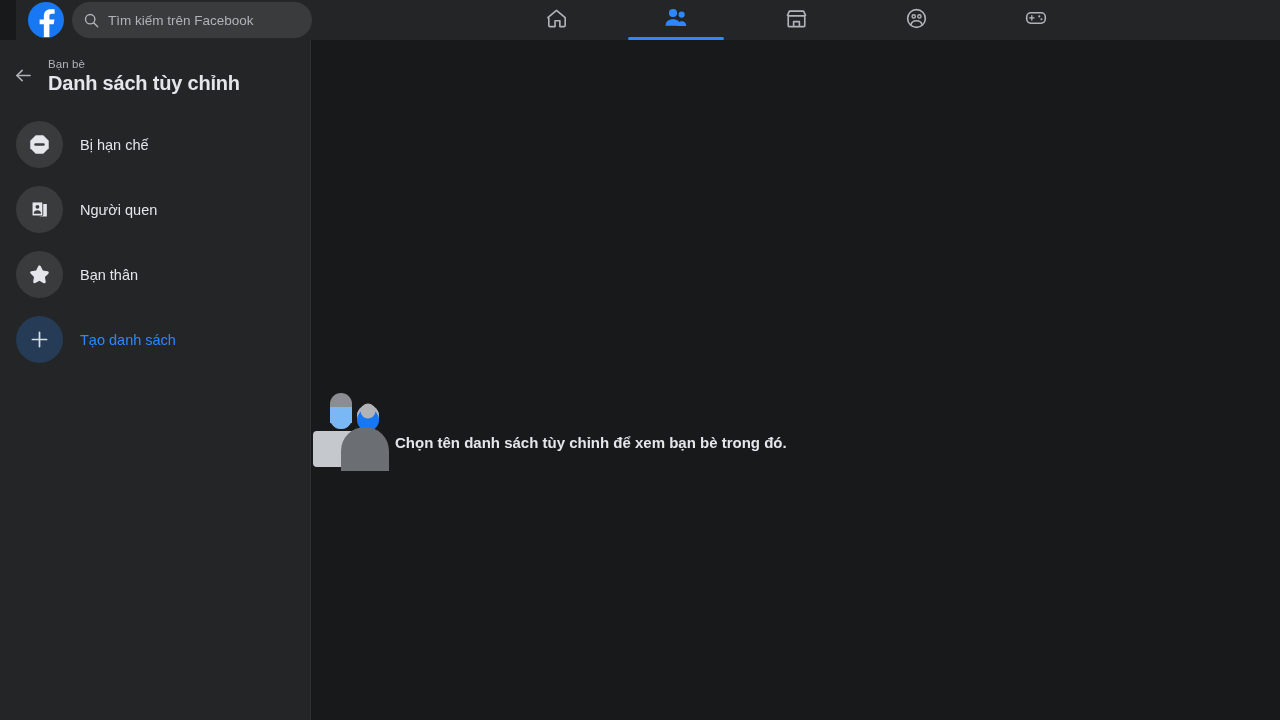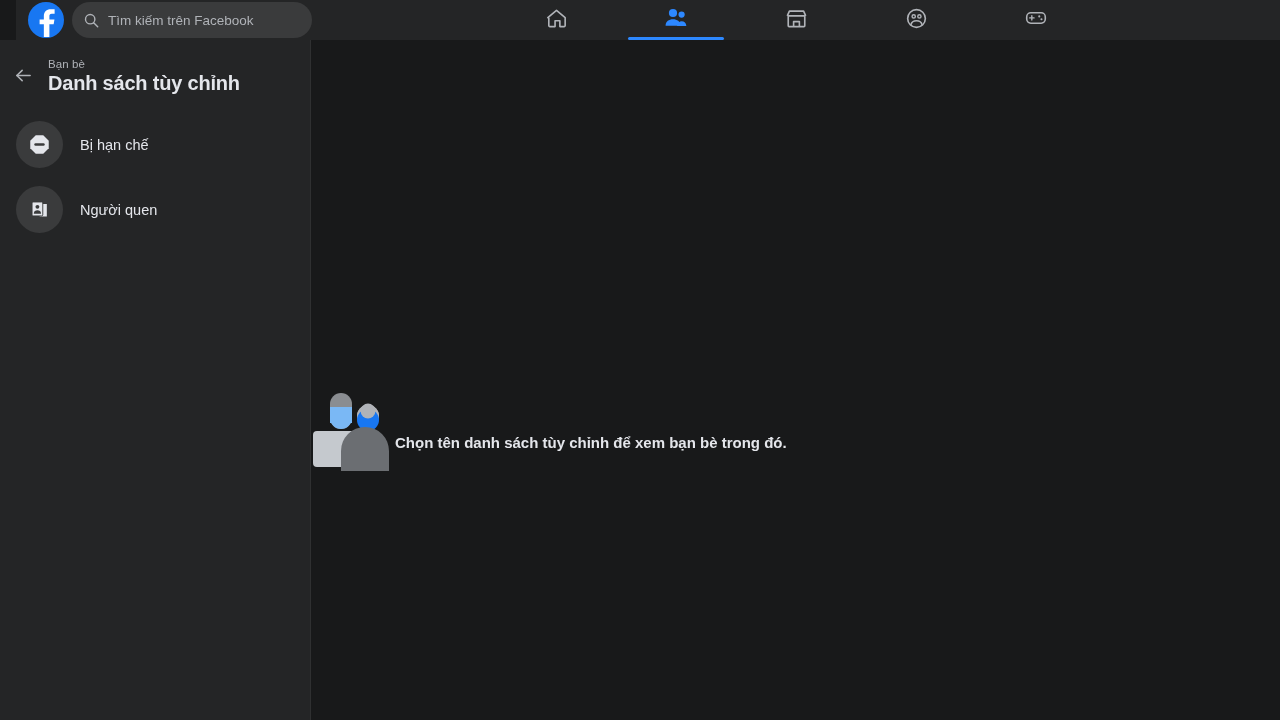--- a/index.html
+++ b/index.html
@@ -242,21 +242,38 @@
         <svg width="24" height="24" viewBox="0 0 26 26">
           <path d="M12.6 6.6h7.8v13.5h-7.8z" fill="#e4e6eb"></path>
           <rect x="4.4" y="4.3" width="11.6" height="15.1" rx="1.1" fill="#e4e6eb" stroke="#3a3b3c" stroke-width="1"></rect>
           <circle cx="10.2" cy="9.6" r="2.1" fill="#3a3b3c"></circle>
           <path d="M6.3 16.7c0-2.2 1.8-3.4 3.9-3.4s3.9 1.2 3.9 3.4v.4H6.3v-.4z" fill="#3a3b3c"></path>
         </svg>
       </span>
       <span class="li-label">Người quen</span>
     </div>
 
-
+    <div class="list-item">
+      <span class="li-icon">
+        <svg width="25" height="25" viewBox="0 0 26 26">
+          <path d="M13 3.6c.55 0 1.05.32 1.3.83l2.18 4.45 4.9.72c.56.08 1.02.47 1.2 1.01s.03 1.13-.37 1.52l-3.55 3.45.84 4.88c.1.56-.14 1.12-.6 1.45s-1.07.37-1.57.11L13 19.6l-4.38 2.32c-.5.26-1.11.22-1.57-.11s-.7-.89-.6-1.45l.84-4.88-3.55-3.45c-.4-.39-.55-.98-.37-1.52s.64-.93 1.2-1.01l4.9-.72 2.18-4.45c.25-.51.75-.83 1.3-.83z" fill="#e4e6eb"></path>
+        </svg>
+      </span>
+      <span class="li-label">Bạn thân</span>
+    </div>
+
+    <div class="list-item">
+      <span class="li-icon create">
+        <svg width="23" height="23" viewBox="0 0 24 24">
+          <line x1="12" y1="4.6" x2="12" y2="19.4" stroke="#d8dee6" stroke-width="1.8" stroke-linecap="round"></line>
+          <line x1="4.6" y1="12" x2="19.4" y2="12" stroke="#d8dee6" stroke-width="1.8" stroke-linecap="round"></line>
+        </svg>
+      </span>
+      <span class="li-label create">Tạo danh sách</span>
+    </div>
 
   </div>
 </div>
 
 <div id="main">
   <div id="empty-state">
 
     <div id="empty-illustration">
       <svg width="84" height="86" viewBox="0 0 84 86">
 

